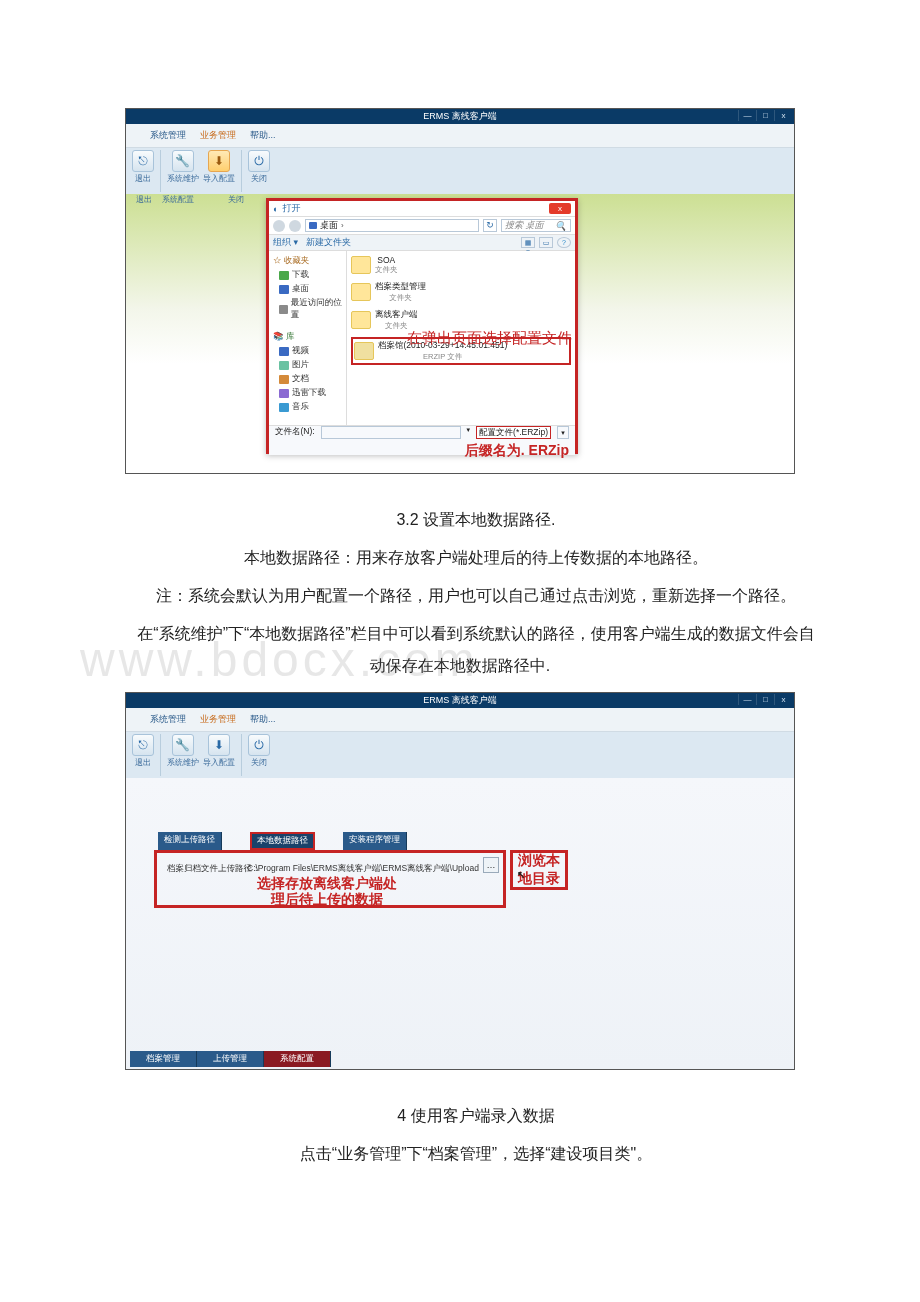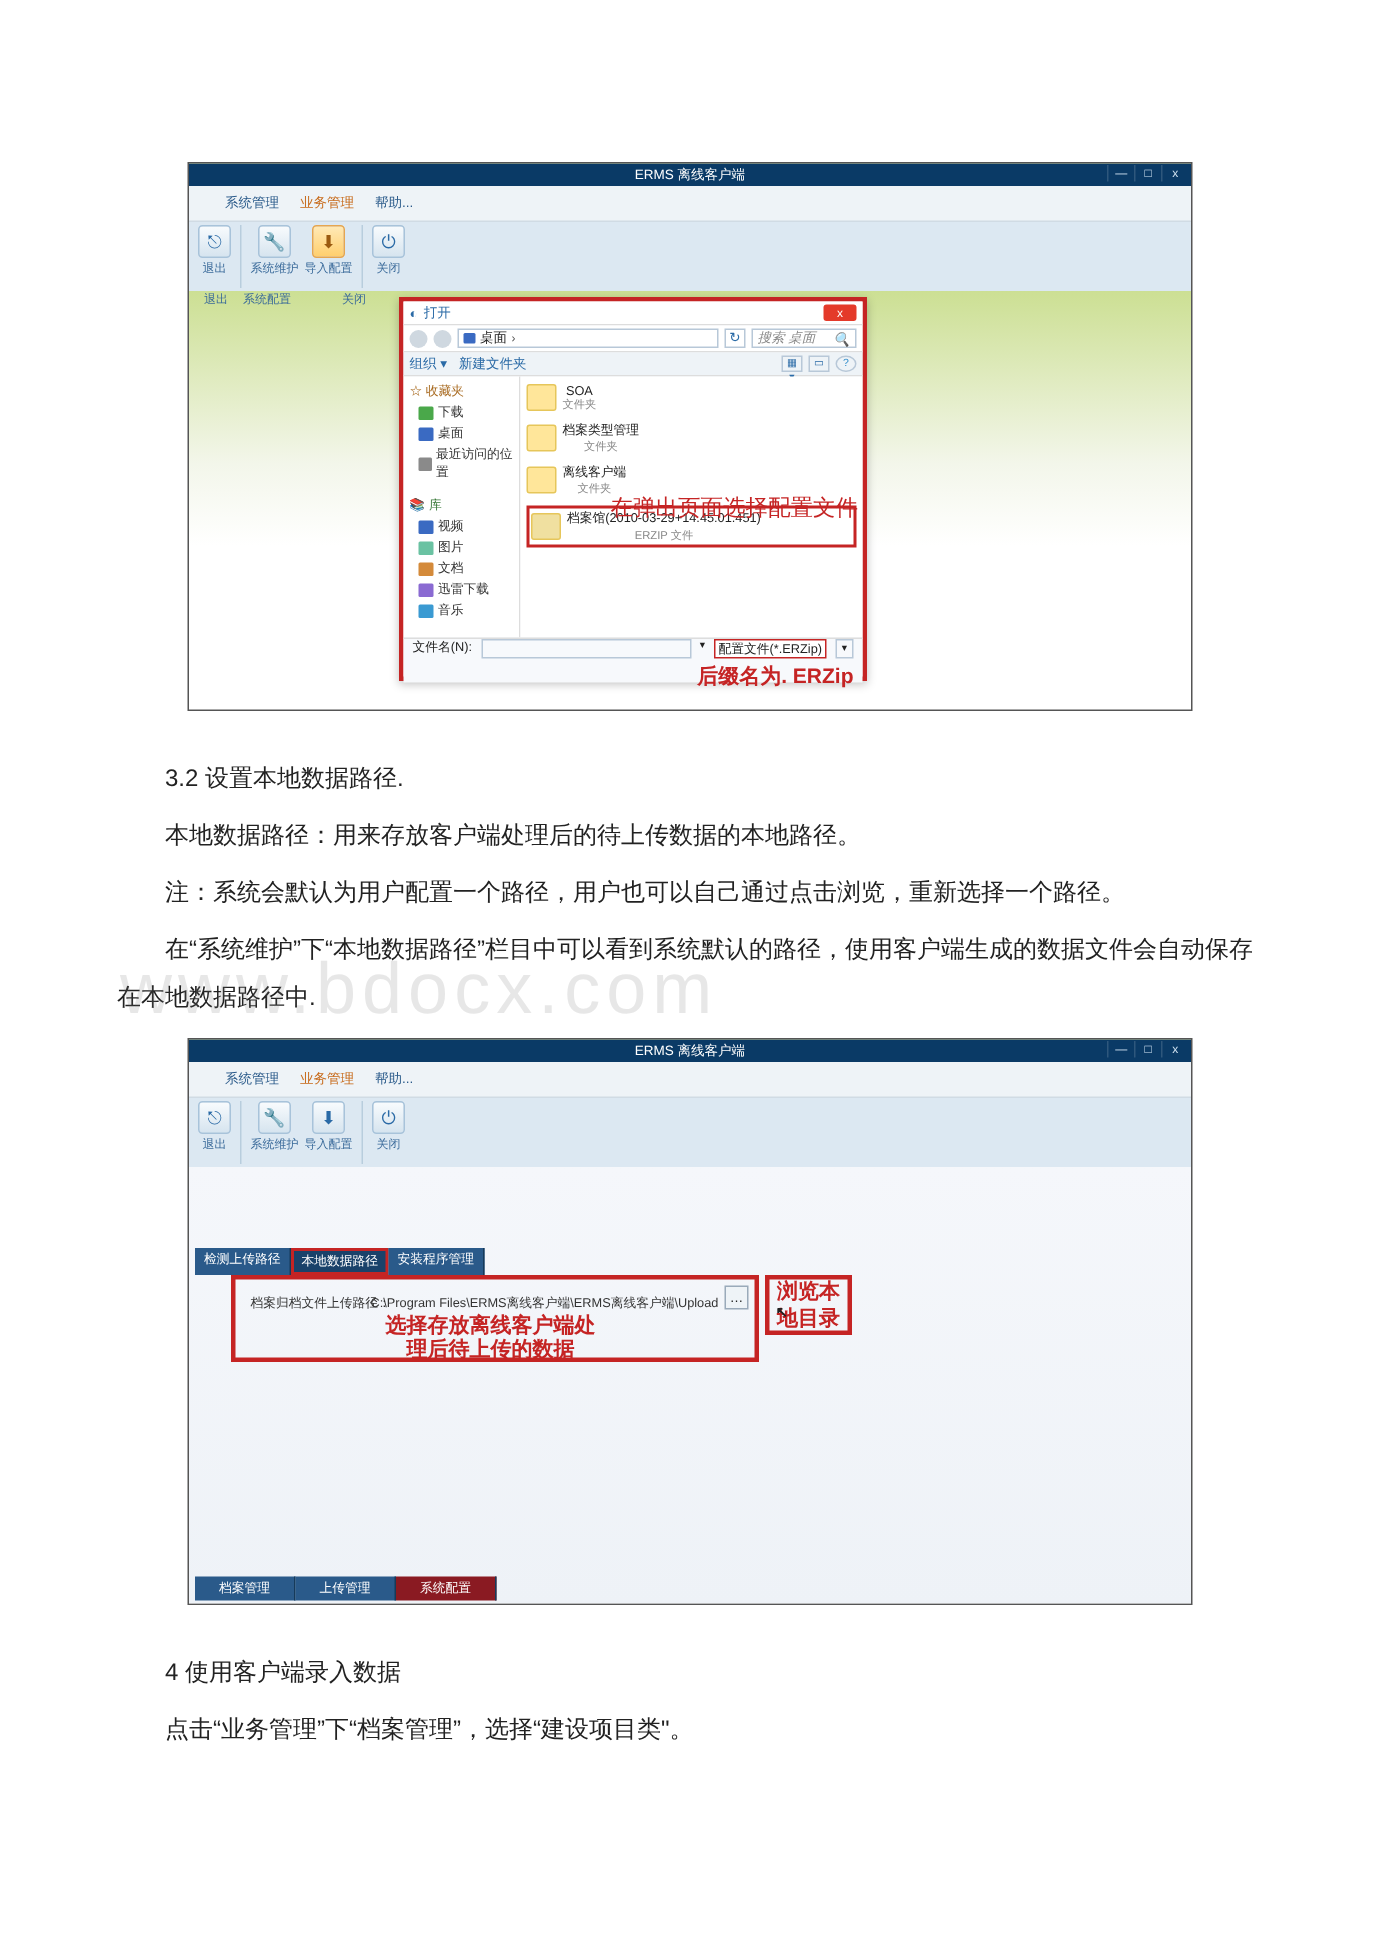--- a/index.html
+++ b/index.html
@@ -101,21 +101,21 @@
   .od-foot .filter { height:13px; border:1px solid #c52424; font-size:8.5px; padding:0 2px; display:flex; align-items:center; background:#fff;}
   .od-foot .drop { width:12px; height:13px; border:1px solid #b8c8d8; text-align:center; font-size:7px; line-height:11px;}
   .od-anno2 {
     position:absolute; right:6px; top:16px; color:#c52424; font-size:14px; font-weight:700;
   }
 
   
   .tabs-row {
     position:absolute; left:4px; top:54px; display:flex; gap:0; font-size:8.5px;
   }
-  .tab { padding:2px 6px; background:#2a5a8a; color:#fff; border-right:1px solid #163a5a;}
+  .tab { padding:2px 6px; background:#2a5a8a; color:#fff; border-right:1px solid #163a5a;margin-left:28px;}
   .tab.active { background:#1a426a; border:2px solid #c52424; padding:1px 5px;}
   .redbox {
     position:absolute; left:28px; top:72px; width:352px; height:58px; border:3px solid #c52424;
     background: rgba(255,255,255,0.0);
   }
   .redbox .path-lbl { position:absolute; left:10px; top:10px; font-size:8.5px; color:#333;}
   .redbox .path-val { position:absolute; left:90px; top:10px; font-size:8.5px; color:#333; white-space:nowrap;}
   .browse-btn {
     position:absolute; right:4px; top:4px; width:16px; height:16px; border:1px solid #9aaaba; background:#eef3f7;
     font-size:9px; text-align:center; line-height:14px;
@@ -129,21 +129,21 @@
     background: rgba(255,255,255,0.0);
   }
   .browse-anno-box .cur { position:absolute; left:4px; top:16px; font-size:10px; color:#222;}
   .bottom-tabs {
     position:absolute; left:4px; bottom:2px; display:flex; gap:0; font-size:8.5px;
   }
   .btab { padding:2px 16px; background:#2a5a8a; color:#fff; border-right:1px solid #163a5a;}
   .btab.active { background:#8a1a22; }
 
   
-  .doc-text { padding: 0 78px; line-height: 2.0; font-size: 16px; }
+  .doc-text { padding: 0 104px; line-height: 2.0; font-size: 16px; text-align: center; }
   .doc-text p { text-indent: 2em; margin: 6px 0; }
   .doc-text p.noind { text-indent: 0; }
 
   .watermark {
     position: absolute; font-size: 48px; letter-spacing: 4px; color: rgba(120,120,120,.18);
     font-family: Arial, sans-serif; pointer-events: none; white-space: nowrap;
   }
   .wm-holder { position: relative; }
 
   .desk-ico{width:8px;height:7px;background:#3a6ac2;display:inline-block;border-radius:1px;}

